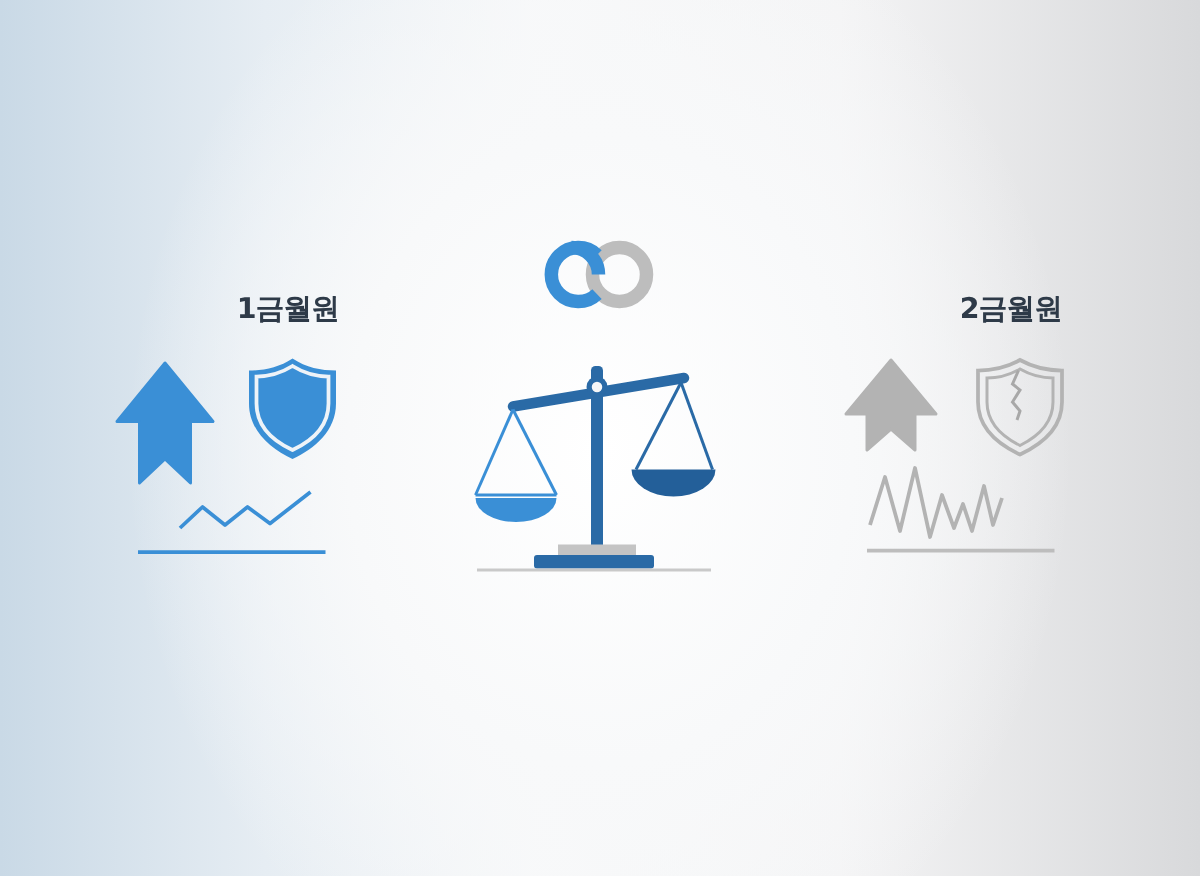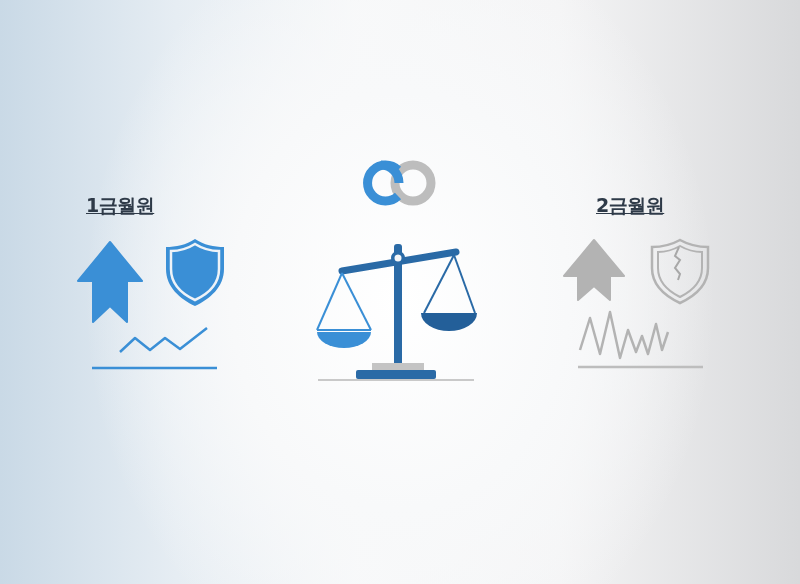--- a/index.html
+++ b/index.html
@@ -4,22 +4,22 @@
 <style>
   html, body { margin: 0; padding: 0; }
   body {
     width: 800px; height: 584px; position: relative; overflow: hidden;
     background:
       radial-gradient(ellipse 420px 520px at 400px 300px, #ffffff 0%, #f8f9fa 40%, rgba(248,249,250,0) 75%),
       linear-gradient(90deg, #c9d9e6 0%, #e6edf3 22%, #f7f8f9 45%, #f4f4f5 70%, #d8d9db 100%);
     font-family: "DejaVu Sans", sans-serif;
   }
   .panel-title {
-    position: absolute; top: 193px; width: 140px; text-align: left;
-    font-size: 19px; font-weight: bold; color: #2e3a48; letter-spacing: -0.5px; text-decoration: underline;
+    position: absolute; top: 193px; width: 140px; text-align: right;
+    font-size: 19px; font-weight: bold; color: #2e3a48; letter-spacing: -0.5px;
   }
   svg.icon { position: absolute; overflow: visible; }
 </style>
 </head>
 <body>
 
 <div>
   <div class="panel-title" style="left:86px;">1금월원</div>
 
   <svg class="icon" style="left:76px;top:240px;" width="68" height="82" viewBox="0 0 68 82">
@@ -61,21 +61,21 @@
     <line x1="140" y1="15" x2="161" y2="73" stroke="#2a6aa6" stroke-width="2"></line>
     <path d="M107 73 L163 73 A28 18 0 0 1 107 73 Z" fill="#235f99"></path>
 
     <rect x="58" y="123" width="52" height="8" fill="#c4c4c4"></rect>
     <rect x="42" y="130" width="80" height="9" fill="#2a6aa6" rx="2"></rect>
     <line x1="4" y1="140" x2="160" y2="140" stroke="#c9c9c9" stroke-width="2"></line>
   </svg>
 </div>
 
 <div>
-  <div class="panel-title" style="left:596px;">2금월원</div>
+  <div class="panel-title" style="left:568px;">2금월원</div>
 
   <svg class="icon" style="left:562px;top:238px;" width="64" height="64" viewBox="0 0 64 64">
     <path d="M32 2 L62 38 L48 38 L48 62 L32 48 L16 62 L16 38 L2 38 Z" fill="#b3b3b3" stroke="#b3b3b3" stroke-linejoin="round" stroke-width="2"></path>
   </svg>
 
   <svg class="icon" style="left:650px;top:238px;" width="60" height="66" viewBox="0 0 60 66">
     <path d="M30 2 C39 7 48 9 58 9 L58 30 C58 47 45 58 30 65 C15 58 2 47 2 30 L2 9 C12 9 21 7 30 2 Z" fill="none" stroke="#b3b3b3" stroke-width="2.5"></path>
     <path d="M30 8 C37 12 45 14 52 14 L52 30 C52 44 42 53 30 59 C18 53 8 44 8 30 L8 14 C15 14 23 12 30 8 Z" fill="none" stroke="#b3b3b3" stroke-width="2"></path>
     <polyline points="29,9 25,18 30,22 25,30 30,36 28,42" fill="none" stroke="#a8a8a8" stroke-width="2"></polyline>
   </svg>

